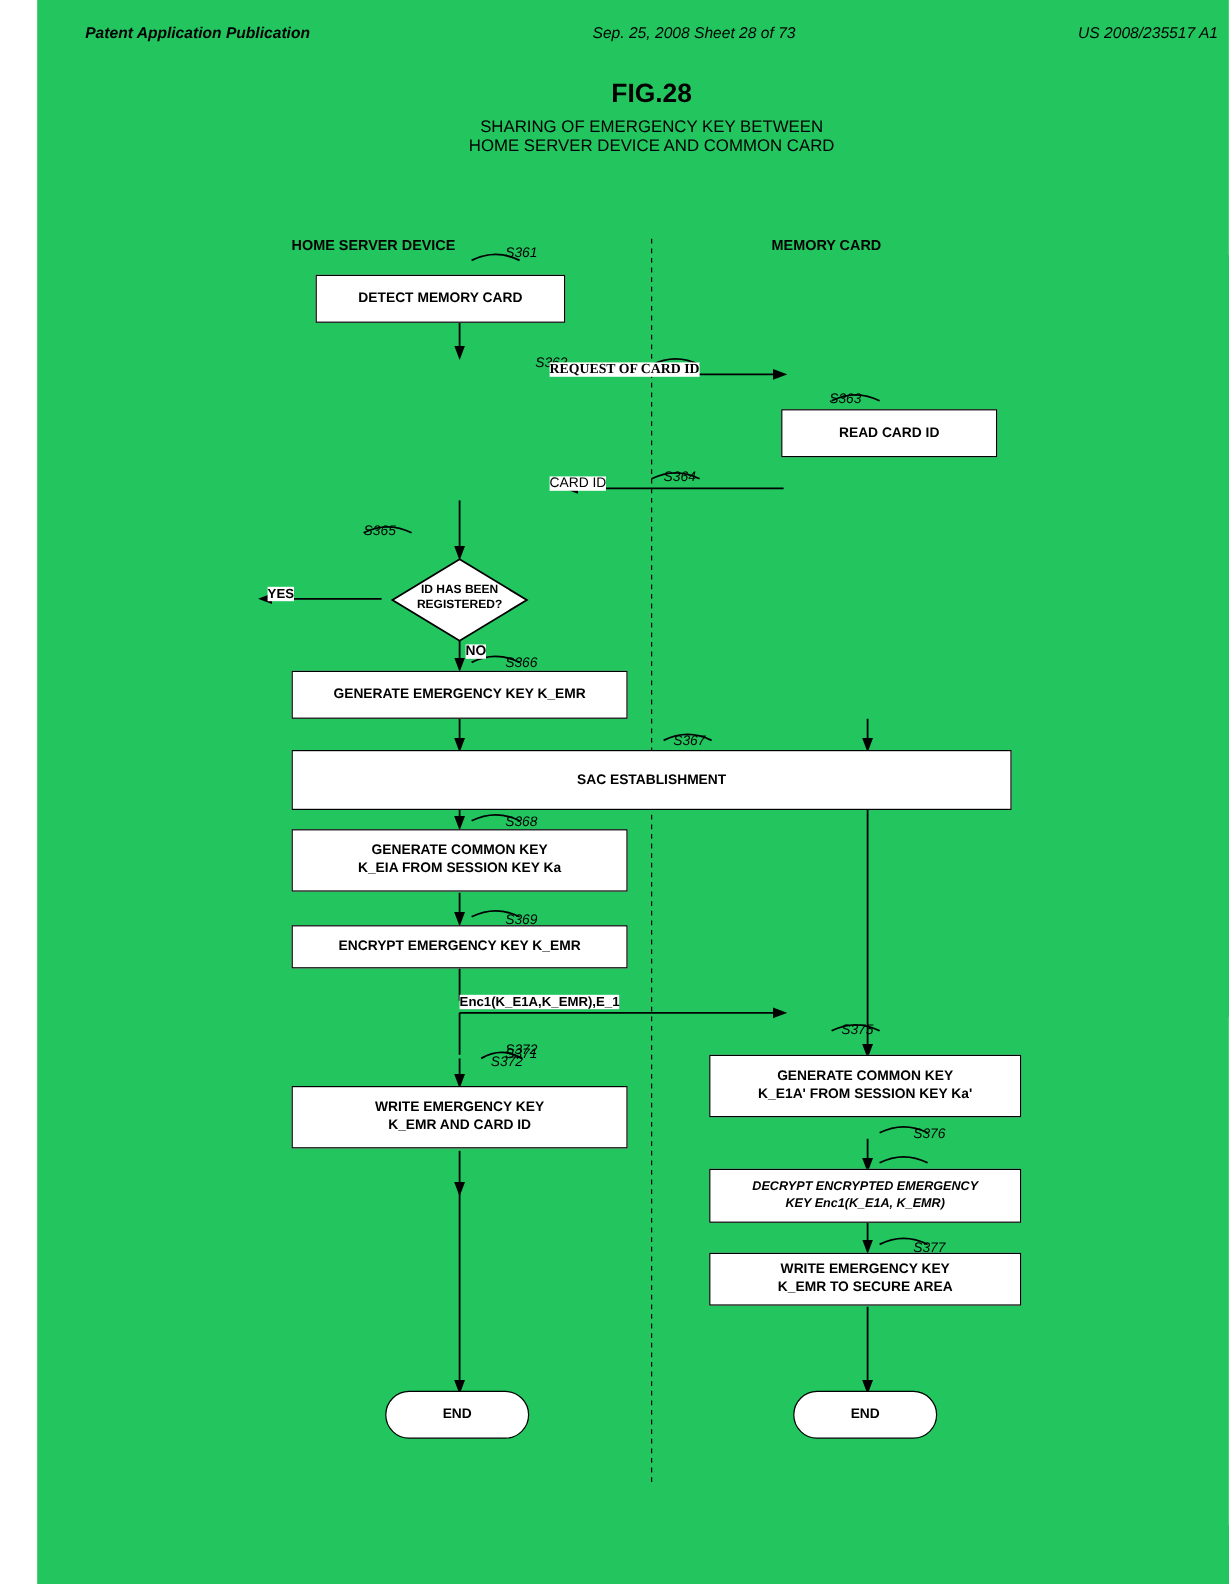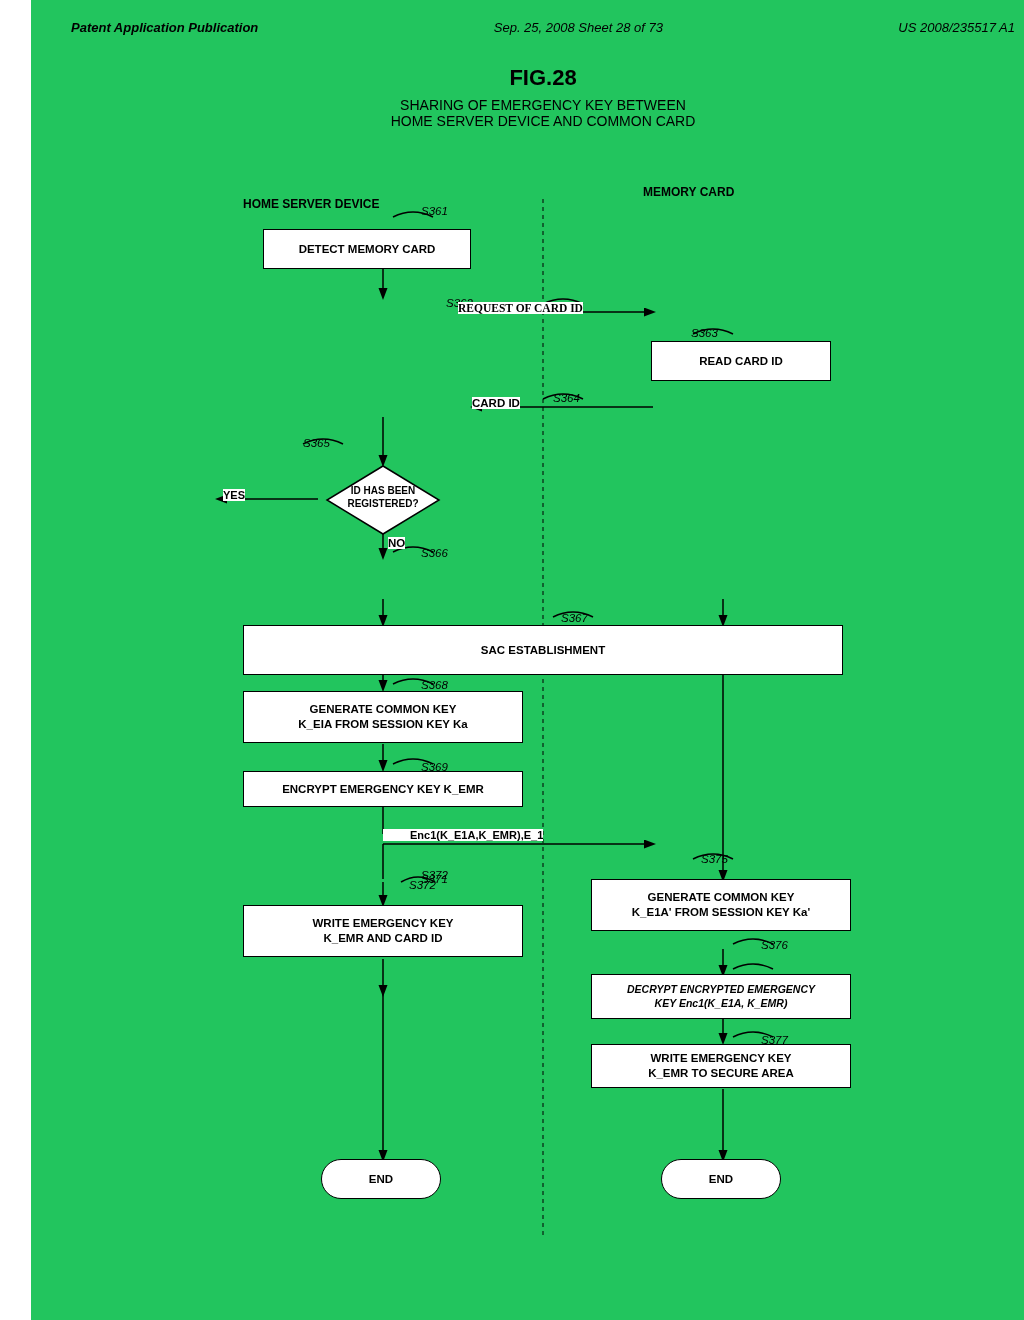--- a/index.html
+++ b/index.html
@@ -205,70 +205,71 @@
         <line x1="560" y1="940" x2="560" y2="1010" stroke="#000" stroke-width="1.5" marker-end="url(#arrow)"></line>
 
         <defs>
           <marker id="arrow" markerWidth="8" markerHeight="8" refX="6" refY="3" orient="auto">
             <path d="M0,0 L0,6 L8,3 z" fill="#000"></path>
           </marker>
         </defs>
       </svg>
 
       <div class="column-label" style="left:80px; top:48px;">HOME SERVER DEVICE</div>
-      <div class="column-label" style="left:480px; top:36px;">MEMORY CARD</div>
+      <div class="column-label" style="left:480px; top:48px;">MEMORY CARD</div>
 
       <div class="step-label" style="left:258px; top:56px;">S361</div>
 
       <div class="box" style="left:100px; top:80px; width:208px; height:40px;">DETECT MEMORY CARD</div>
 
       <div class="step-label" style="left:283px; top:148px;">S362</div>
       <div class="label-text" style="left:295px; top:153px; font-size:11.5px;font-family:Liberation Serif, serif;">REQUEST OF CARD ID</div>
 
       <div class="step-label" style="left:528px; top:178px;">S363</div>
 
       <div class="box" style="left:488px; top:192px; width:180px; height:40px;">READ CARD ID</div>
 
-      <div class="label-text" style="left:309px; top:248px; font-size:11.5px; font-weight:bold;">CARD ID</div>
+      <div class="label-text" style="left:295px; top:248px; font-size:11.5px; font-weight:normal;">CARD ID</div>
 
       <div class="step-label" style="left:390px; top:243px;">S364</div>
 
       <div class="step-label" style="left:140px; top:288px;">S365</div>
 
       <div style="position:absolute; left:162px; top:315px; width:116px; height:72px;">
         <svg width="116" height="72" viewBox="0 0 116 72">
           <polygon points="58,2 114,36 58,70 2,36" fill="white" stroke="black" stroke-width="1.5"></polygon>
           <text x="58" y="30" text-anchor="middle" font-size="10" font-weight="bold" font-family="Arial">ID HAS BEEN</text>
           <text x="58" y="43" text-anchor="middle" font-size="10" font-weight="bold" font-family="Arial">REGISTERED?</text>
         </svg>
       </div>
 
       <div class="label-text" style="left:60px; top:340px; font-size:11px;">YES</div>
 
       <div class="label-text" style="left:225px; top:388px; font-size:11.5px;">NO</div>
 
       <div class="step-label" style="left:258px; top:398px;">S366</div>
 
+      <div class="box" style="left:80px; top:410px; width:280px; height:40px;">GENERATE EMERGENCY KEY K_EMR</div>
 
       <div class="step-label" style="left:398px; top:463px;">S367</div>
 
       <div class="box" style="left:80px; top:476px; width:600px; height:50px;">SAC ESTABLISHMENT</div>
 
       <div class="step-label" style="left:258px; top:530px;">S368</div>
 
       <div class="box" style="left:80px; top:542px; width:280px; height:52px;">
         <span style="white-space:pre-line; text-align:center;">GENERATE COMMON KEY
 K_EIA FROM SESSION KEY Ka</span>
       </div>
 
       <div class="step-label" style="left:258px; top:612px;">S369</div>
 
       <div class="box" style="left:80px; top:622px; width:280px; height:36px;">ENCRYPT EMERGENCY KEY K_EMR</div>
 
-      <div class="label-text" style="left:220px; top:680px; font-size:11px;padding-left:27px;">Enc1(K_E1A,K_EMR),E_1</div>
+      <div class="label-text" style="left:220px; top:680px; font-size:11px;">Enc1(K_E1A,K_EMR),E_1</div>
 
       <div class="step-label" style="left:258px; top:724px;">S371</div>
 
       <div class="step-label" style="left:258px; top:720px;">S372</div>
 
       <div class="step-label" style="left:538px; top:704px;text-align:right;">S375</div>
 
       <div class="box" style="left:428px; top:730px; width:260px; height:52px;">
         <span style="white-space:pre-line; text-align:center;">GENERATE COMMON KEY
 K_E1A' FROM SESSION KEY Ka'</span>

